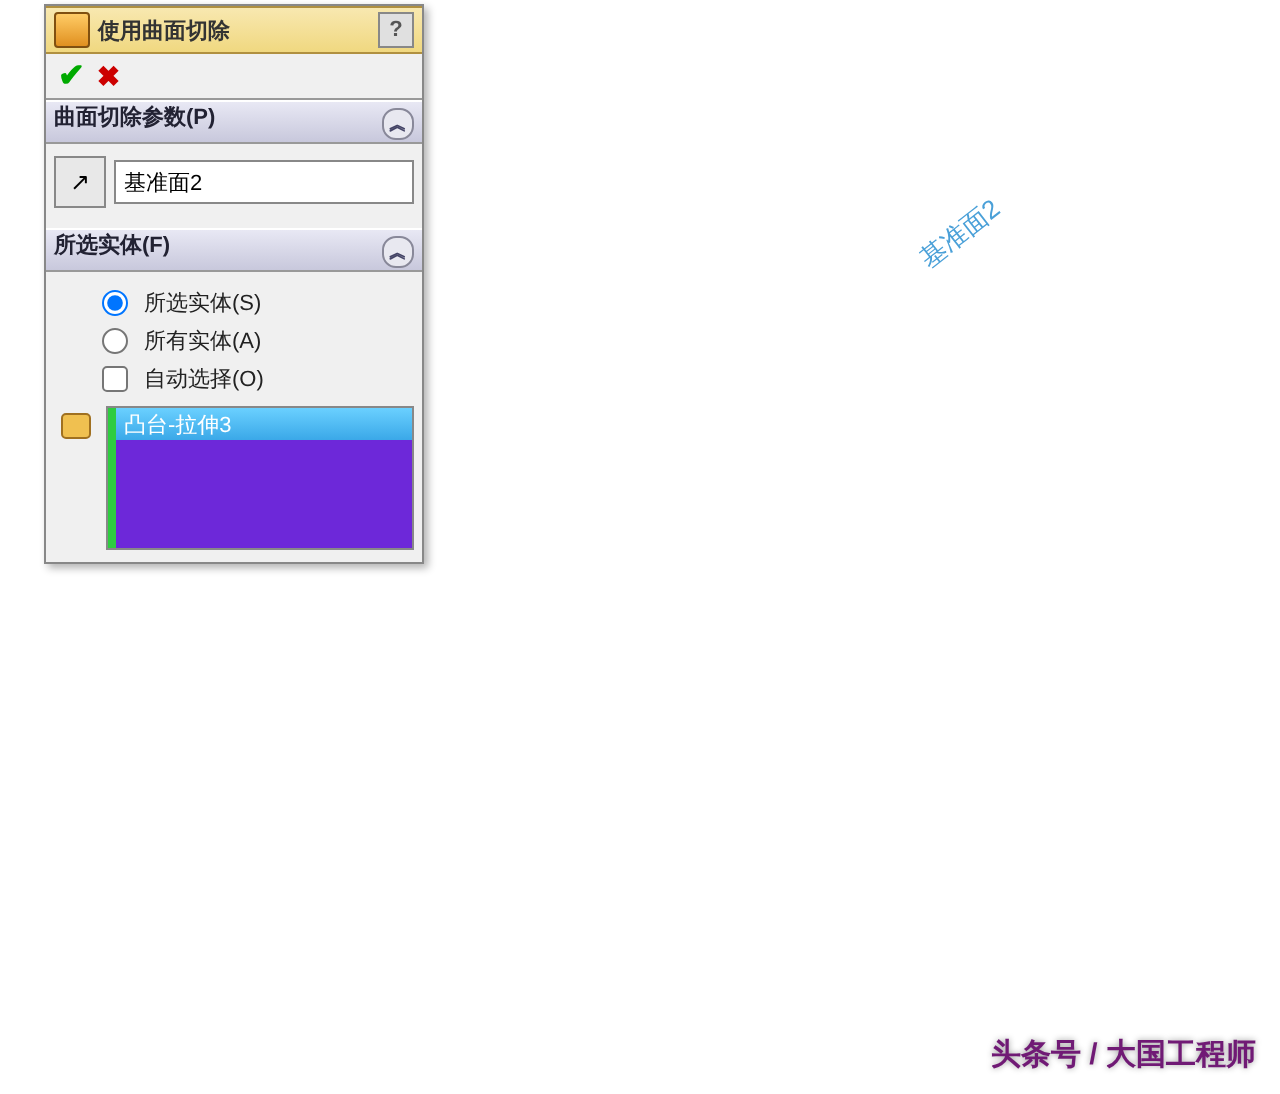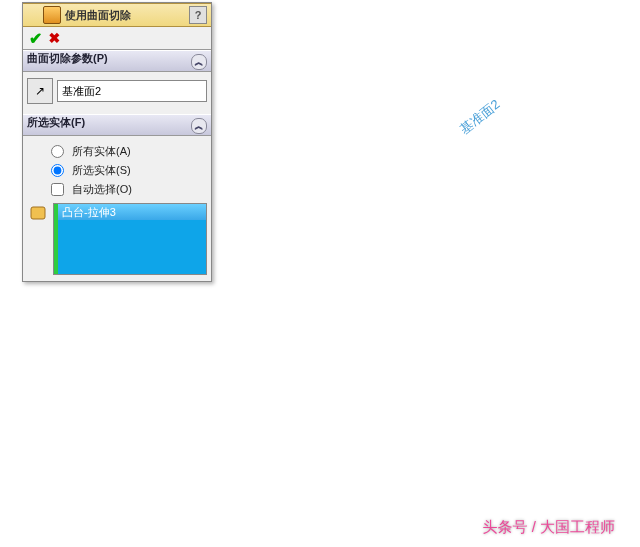--- a/index.html
+++ b/index.html
@@ -1,36 +1,36 @@
 <!DOCTYPE html>
 <html><head>
 <meta charset="utf-8">
 <style>
 html,body{margin:0;padding:0;width:640px;height:547px;background:#fff;font-family:"Microsoft YaHei",Arial,sans-serif;font-size:12px;overflow:hidden;position:relative}
 .panel{position:absolute;left:22px;top:2px;width:188px;background:#f0f0f0;border:1px solid #888;box-shadow:2px 2px 4px rgba(0,0,0,0.3)}
 .pm-header{height:22px;background:linear-gradient(#f5f5f5,#dcdcdc);border-bottom:1px solid #999;display:flex;align-items:center;justify-content:center;position:relative;font-weight:bold;font-size:11px;color:#333}
 .pm-pin{position:absolute;right:4px;top:3px;width:16px;height:16px;background:#e8e8e8;border:1px solid #999;display:flex;align-items:center;justify-content:center;font-size:10px;cursor:pointer}
-.cmd-header{height:22px;background:linear-gradient(#f8e8b0,#f0d880);border:1px solid #b09040;border-left:none;border-right:none;display:flex;align-items:center;padding:0 20px;position:relative;font-weight:bold;font-size:11px;color:#333}
+.cmd-header{height:22px;background:linear-gradient(#f8e8b0,#f0d880);border:1px solid #b09040;border-left:none;border-right:none;display:flex;align-items:center;padding:0 4px;position:relative;font-weight:bold;font-size:11px;color:#333}
 .cmd-icon{width:16px;height:16px;margin-right:4px;background:linear-gradient(#ffcc66,#e09020);border:1px solid #805010;border-radius:2px}
 .help-btn{position:absolute;right:4px;top:2px;width:16px;height:16px;background:#e0e0e0;border:1px solid #888;display:flex;align-items:center;justify-content:center;font-size:11px;font-weight:bold;color:#555;cursor:pointer}
 .okcancel{height:22px;background:#f0f0f0;display:flex;align-items:center;padding:0 6px;gap:6px;border-bottom:1px solid #999}
 .ok-btn{color:#0a0;font-size:16px;font-weight:bold;cursor:pointer}
 .cancel-btn{color:#c00;font-size:14px;font-weight:bold;cursor:pointer}
 .group-head{height:20px;background:linear-gradient(#e8e8f4,#c8c8dc);border-top:1px solid #fff;border-bottom:1px solid #999;display:flex;padding:0 4px;font-weight:bold;font-size:11px;color:#223;position:relative}
 .collapse{position:absolute;right:4px;top:3px;width:14px;height:14px;border:1px solid #889;border-radius:7px;background:#e8e8f0;display:flex;align-items:center;justify-content:center;font-size:9px;color:#446;cursor:pointer}
 .group-body{background:#f0f0f0;padding:6px 4px}
 .sel-row{display:flex;align-items:center;gap:4px;margin-bottom:4px}
 .icon-box{width:24px;height:24px;border:1px solid #888;background:#e8e8e8;display:flex;align-items:center;justify-content:center;cursor:pointer}
 .sel-input{flex:1;height:20px;border:1px solid #888;background:#fff;padding:0 4px;display:flex;align-items:center;font-size:11px}
 .opt-row{display:flex;align-items:center;gap:4px;padding:2px 0 2px 24px;font-size:11px;color:#222}
 .opt-row input{margin:0 4px 0 0}
-.list-area{margin:4px 0 0 26px;border:1px solid #888;background:#0ea5e9;height:70px;position:relative}
+.list-area{margin:4px 0 0 26px;border:1px solid #888;background:#6d28d9;height:70px;position:relative}
 .list-item{height:16px;background:linear-gradient(#6ad0ff,#3aa8e8);color:#fff;font-size:11px;padding:0 4px;display:flex;align-items:center}
 .viewport{position:absolute;left:0;top:0;width:640px;height:547px;z-index:-1}
-.watermark{position:absolute;right:25px;bottom:10px;color:#ec4899;font-size:15px;font-weight:normal;text-shadow:0 0 3px rgba(0,0,0,0.4)}
+.watermark{position:absolute;right:12px;bottom:10px;color:#701a75;font-size:15px;font-weight:bold;text-shadow:0 0 3px rgba(0,0,0,0.4)}
 .plane-label{position:absolute;left:457px;top:108px;color:#4aa0d8;font-size:13px;transform:rotate(-38deg);font-weight:500}
 </style>
 </head>
 <body>
 
 <svg class="viewport" viewBox="0 0 640 547">
 
   <polygon points="298,46 406,14 476,60 476,176 372,210 298,150" fill="#d4cde0" stroke="#222" stroke-width="2"></polygon>
   <polygon points="298,46 406,14 406,120 298,150" fill="#f5f5f8" stroke="#222" stroke-width="1.5"></polygon>
   <polygon points="406,14 476,60 476,176 406,120" fill="#c8c0d6" stroke="#222" stroke-width="1.5"></polygon>
@@ -89,26 +89,26 @@
       <span class="sel-input">基准面2</span>
     </div>
   </div>
 
   <div class="group-head">
     <span>所选实体(F)</span>
     <span class="collapse">︽</span>
   </div>
   <div class="group-body">
     <label class="opt-row">
+      <input type="radio" name="scope" checked="" style="">
+      <span>所选实体(S)</span>
+    </label>
+    <label class="opt-row">
       <input type="radio" name="scope" style="">
       <span>所有实体(A)</span>
-    </label>
-    <label class="opt-row">
-      <input type="radio" name="scope" checked="" style="">
-      <span>所选实体(S)</span>
     </label>
     <label class="opt-row">
       <input type="checkbox" style="">
       <span>自动选择(O)</span>
     </label>
     <svg width="20" height="20" style="position:absolute;margin-left:2px;margin-top:4px">
         <rect x="2" y="4" width="14" height="12" fill="#f0c050" stroke="#a07020" rx="2"></rect>
       </svg>
     <div class="list-area">
       <div style="position:absolute;left:0;top:0;bottom:0;width:4px;background:#2ecc40"></div>

